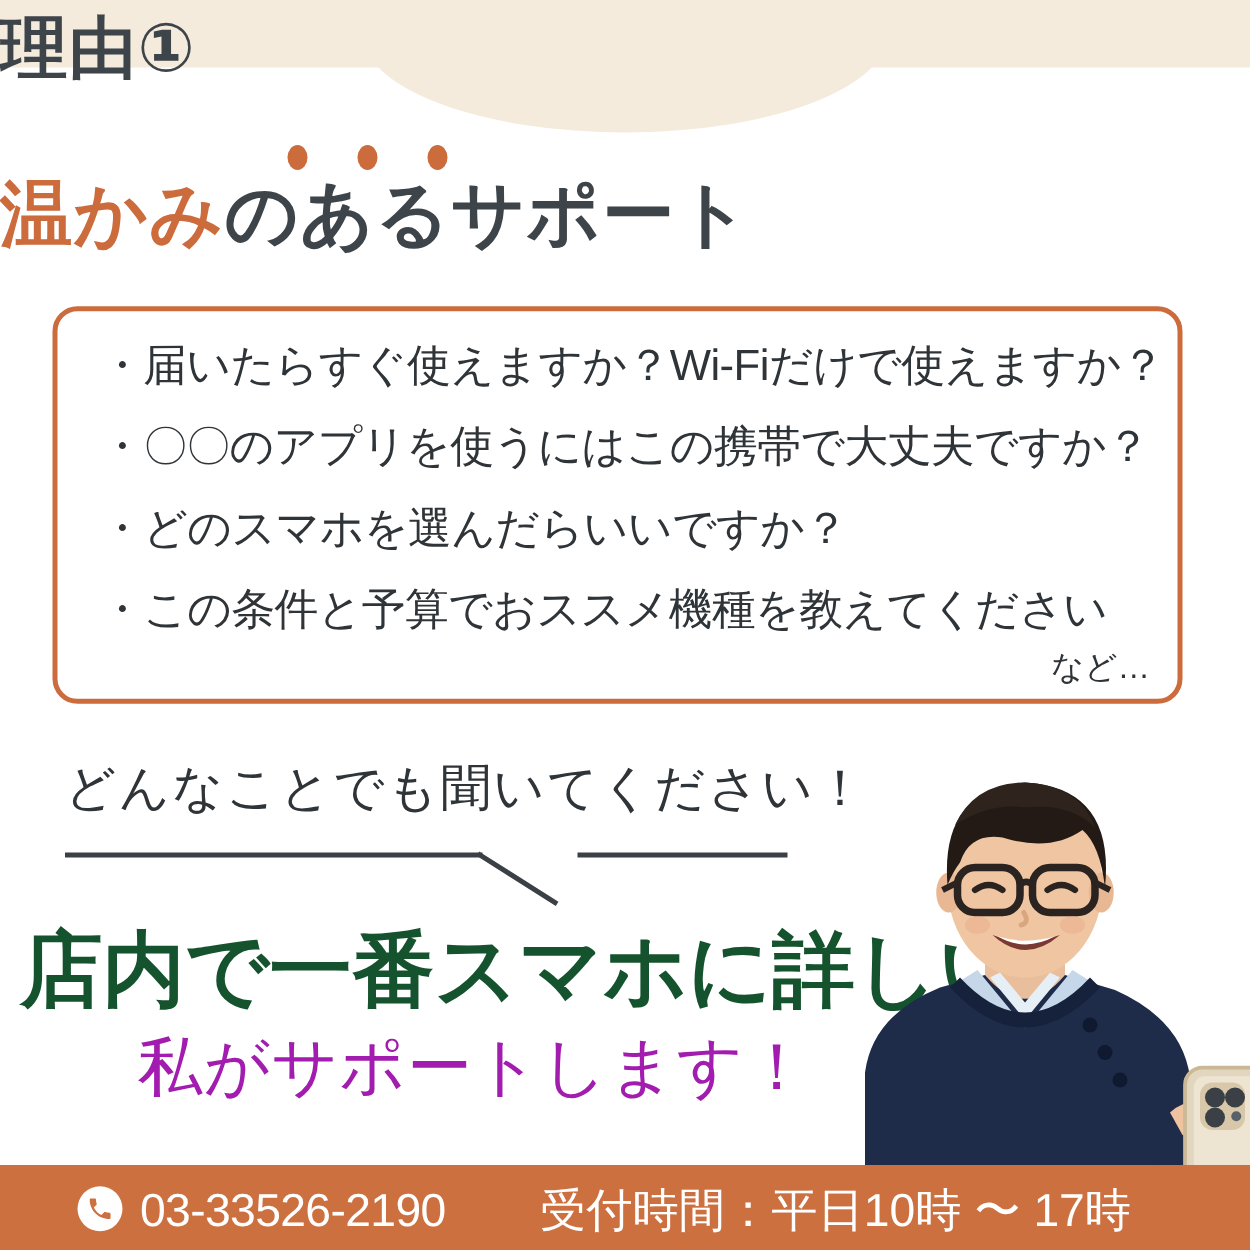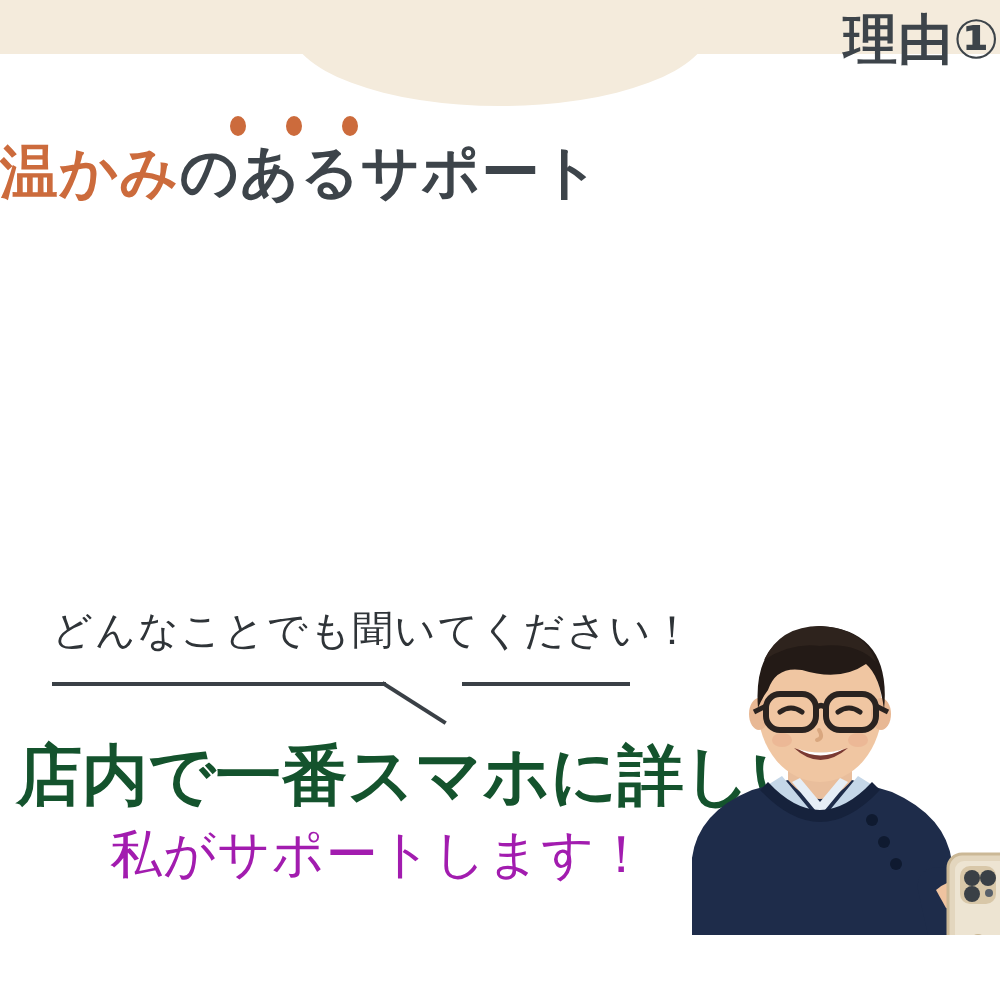--- a/index.html
+++ b/index.html
@@ -34,21 +34,21 @@
     width: 420px;
     height: 158px;
     background: #F4EBDC;
     border-radius: 50%;
   }
   .header-title {
     position: absolute;
     left: 0;
     top: 12px;
     width: 1000px;
-    text-align: right;
+    text-align: left;
     font-size: 54px;
     font-weight: bold;
     color: #3D444A;
     letter-spacing: 1px;
     line-height: 1;
     z-index: 5;
   }
 
   
   .dots {
@@ -229,20 +229,29 @@
   <div class="header-title">理由①</div>
 
   <div class="dots">
     <i></i>
     <i></i>
     <i></i>
   </div>
 
   <div class="subtitle"><span class="hl">温かみ</span><span>のあるサポート</span></div>
 
+  <div class="qbox">
+    <div class="qlist">
+      <div class="qitem">・届いたらすぐ使えますか？Wi-Fiだけで使えますか？</div>
+      <div class="qitem">・〇〇のアプリを使うにはこの携帯で大丈夫ですか？</div>
+      <div class="qitem">・どのスマホを選んだらいいですか？</div>
+      <div class="qitem">・この条件と予算でおススメ機種を教えてください</div>
+    </div>
+    <div class="nado">など…</div>
+  </div>
 
   <div class="askline">どんなことでも聞いてください！</div>
 
   <svg class="tail" viewBox="0 0 620 70">
     <path d="M 14 24 L 344 24" stroke="#3A4046" stroke-width="4" fill="none" stroke-linecap="square"></path>
     <path d="M 344 24 L 404 62" stroke="#3A4046" stroke-width="4" fill="none" stroke-linecap="square"></path>
     <path d="M 424 24 L 588 24" stroke="#3A4046" stroke-width="4" fill="none" stroke-linecap="square"></path>
   </svg>
 
   <div class="bigline">店内で一番スマホに詳しい</div>
@@ -297,14 +306,23 @@
       <rect x="300" y="276" width="36" height="38" rx="10" fill="#D8C7A8"></rect>
       <circle cx="312" cy="288" r="8" fill="#3A4046"></circle>
       <circle cx="328" cy="288" r="8" fill="#3A4046"></circle>
       <circle cx="312" cy="304" r="8" fill="#3A4046"></circle>
       <circle cx="329" cy="303" r="4" fill="#58606A"></circle>
 
       <circle cx="318" cy="352" r="8" fill="#C9B795"></circle>
     </svg>
   </div>
 
+  <div class="footer">
+    <div class="phone-badge">
+      <svg width="22" height="22" viewBox="0 0 24 24">
+        <path d="M6.6 10.8c1.4 2.8 3.8 5.2 6.6 6.6l2.2-2.2c.3-.3.7-.4 1.1-.3 1.2.4 2.4.6 3.7.6.6 0 1 .4 1 1V20c0 .6-.4 1-1 1C10.6 21 3 13.4 3 4c0-.6.4-1 1-1h3.5c.6 0 1 .4 1 1 0 1.3.2 2.5.6 3.7.1.4 0 .8-.3 1.1l-2.2 2z" fill="#CC7040"></path>
+      </svg>
+    </div>
+    <div class="phone-num">03-33526-2190</div>
+    <div class="hours">受付時間：平日10時 〜 17時</div>
+  </div>
 
 </div>
 
 </body></html>

